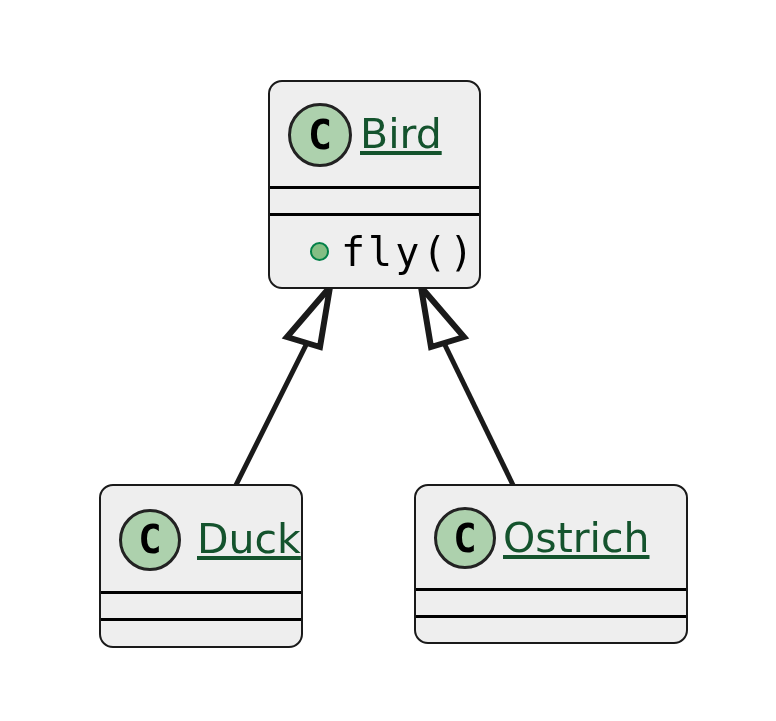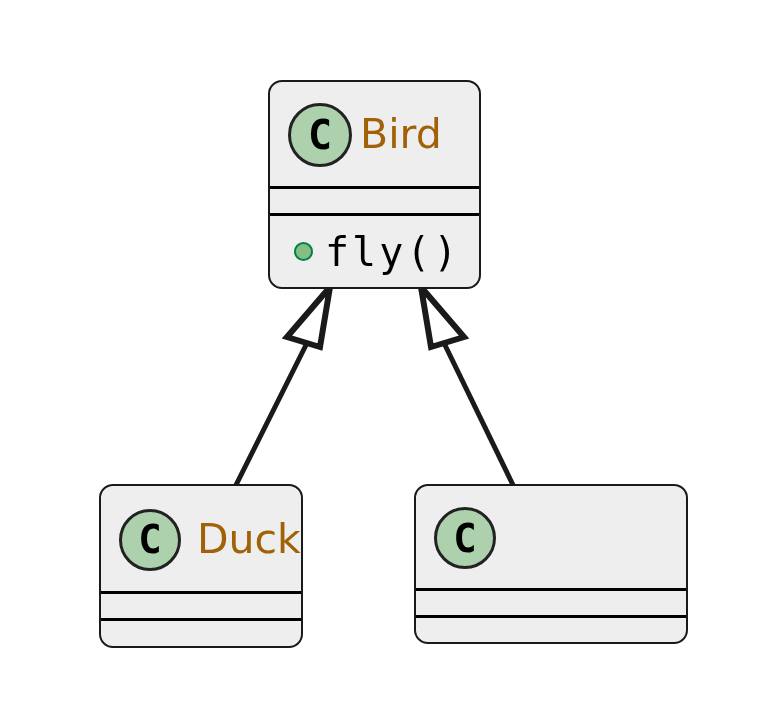--- a/index.html
+++ b/index.html
@@ -48,23 +48,24 @@
   }
   .class-icon-letter {
     font-family: "DejaVu Sans Mono", monospace;
     font-weight: bold;
     color: #000000;
     line-height: 1;
     letter-spacing: 0;
   }
   .class-title {
     font-family: "DejaVu Sans", sans-serif;
-    color: #a16207;
+    color: #14532d;
     white-space: nowrap;
     line-height: 1;
+    text-decoration: underline;
   }
   .compartment-sep {
     position: absolute;
     left: 0;
     right: 0;
     height: 0;
     border-top: 3px solid #000000;
   }
   .compartment {
     position: absolute;
@@ -95,21 +96,21 @@
 
   
   #class-bird { left: 268px; top: 80px; width: 213px; height: 209px; }
   #class-bird .class-header { height: 105px; padding-left: 18px; }
   #class-bird .class-icon { width: 64px; height: 64px; }
   #class-bird .class-icon-letter { font-size: 40px; }
   #class-bird .class-title { font-size: 41px; margin-left: 8px; }
   #class-bird .sep-1 { top: 104px; }
   #class-bird .sep-2 { top: 131px; }
   #class-bird .attrs-compartment { top: 107px; height: 24px; }
-  #class-bird .methods-compartment { top: 134px; height: 60px; padding-left: 24px; }
+  #class-bird .methods-compartment { top: 134px; height: 60px; padding-left: 40px; }
   #class-bird .member-row { height: 71px; }
   #class-bird .vis-marker { width: 19px; height: 19px; }
   #class-bird .member-text { font-size: 40px; margin-left: 12px; letter-spacing: 3px; }
 
   
   #class-duck { left: 99px; top: 484px; width: 204px; height: 164px; }
   #class-duck .class-header { height: 107px; padding-left: 18px; }
   #class-duck .class-icon { width: 62px; height: 62px; }
   #class-duck .class-icon-letter { font-size: 39px; }
   #class-duck .class-title { font-size: 41px; margin-left: 16px; }
@@ -174,18 +175,19 @@
   <div class="compartment attrs-compartment"></div>
   <div class="compartment-sep sep-2"></div>
   <div class="compartment methods-compartment"></div>
 </div>
 
 <div class="uml-class" id="class-ostrich">
   <div class="class-header">
     <div class="class-icon">
       <span class="class-icon-letter">C</span>
     </div>
+    <span class="class-title">Ostrich</span>
   </div>
   <div class="compartment-sep sep-1"></div>
   <div class="compartment attrs-compartment"></div>
   <div class="compartment-sep sep-2"></div>
   <div class="compartment methods-compartment"></div>
 </div>
 
 </body></html>

